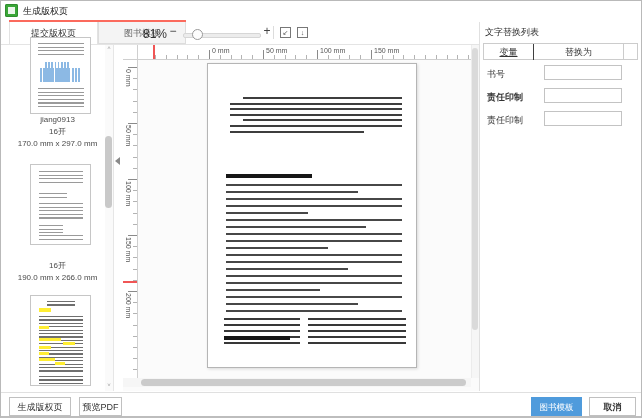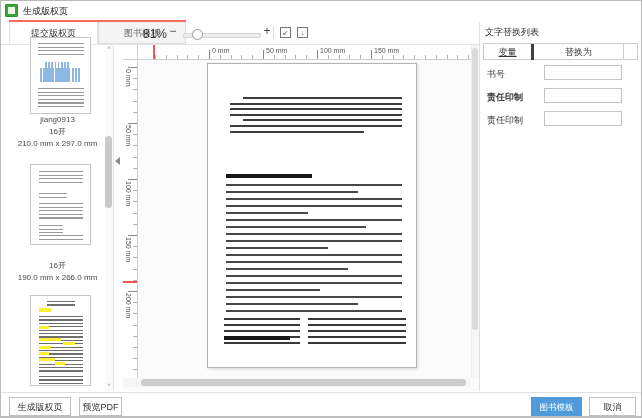--- a/index.html
+++ b/index.html
@@ -66,21 +66,21 @@
   .hscroll-track{position:absolute;left:122px;top:377px;width:348px;height:9px;background:#f6f6f6;}
   .hscroll-thumb{position:absolute;left:140px;top:378px;width:325px;height:7px;background:#cbcbcb;border-radius:4px;cursor:pointer;}
   .vscroll-track{position:absolute;left:470px;top:44px;width:8px;height:333px;background:#f6f6f6;border-left:1px solid #ececec;box-sizing:border-box;}
   .vscroll-thumb{position:absolute;left:471px;top:47px;width:6px;height:282px;background:#dadada;border-radius:3px;cursor:pointer;}
 
   
   .panel-div{position:absolute;left:478px;top:21px;width:1px;height:369px;background:#e0e0e0;}
   .panel-title{position:absolute;left:484px;top:25px;font-size:9px;color:#333;}
   .rp-table{position:absolute;left:482px;top:42px;width:155px;height:17px;border:1px solid #ccc;box-sizing:border-box;}
   .rp-th{position:absolute;top:0;height:16px;line-height:16px;text-align:center;font-size:9px;color:#333;box-sizing:border-box;}
-  .rp-th.c1{left:0;width:50px;border-right:3px solid #404040;text-decoration:underline;}
+  .rp-th.c1{left:0;width:50px;border-right:1px solid #404040;text-decoration:underline;}
   .rp-th.c2{left:50px;width:90px;border-right:1px solid #ccc;}
   .rp-th.c3{left:140px;width:13px;}
   .rp-label{position:absolute;left:486px;font-size:9px;color:#333;}
   .rp-input{position:absolute;left:543px;width:78px;height:15px;border:1px solid #c3c3c3;background:#fff;box-sizing:border-box;font-size:9px;padding:0 2px;}
 
   
   .footer-sep{position:absolute;left:0;top:391px;width:640px;height:1px;background:#e0e0e0;}
   .fbtn{position:absolute;top:396px;height:19px;line-height:18px;text-align:center;font-size:9px;color:#333;background:#fff;border:1px solid #c0c0c0;box-sizing:border-box;cursor:pointer;}
   .fbtn.blue{background:#4f9bdc;border-color:#4f9bdc;color:#fff;}
 </style>
@@ -111,21 +111,21 @@
   <div class="sidebar">
 
     <div class="thumb" style="top:-8px;height:77px;left:29px;top:-8px;">
       <div class="txl" style="left:7px;top:5px;width:46px;height:13px;"></div>
       <div class="bars" style="left:9px;top:30px;width:42px;height:14px;"></div>
       <div class="bars" style="left:14px;top:24px;width:24px;height:20px;"></div>
       <div class="txl" style="left:7px;top:50px;width:46px;height:20px;"></div>
     </div>
     <div class="tlabel" style="top:69px;">jiang0913</div>
     <div class="tlabel" style="top:81px;">16开</div>
-    <div class="tlabel" style="top:93px;">210.0 mm x 297.0 mm</div>
+    <div class="tlabel" style="top:93px;">170.0 mm x 297.0 mm</div>
 
     <div class="thumb" style="top:119px;height:81px;">
       <div class="txl" style="left:8px;top:6px;width:44px;height:14px;"></div>
       <div class="txl" style="left:8px;top:28px;width:28px;height:6px;"></div>
       <div class="txl" style="left:8px;top:38px;width:44px;height:16px;"></div>
       <div class="txl" style="left:8px;top:60px;width:24px;height:8px;"></div>
       <div class="txl" style="left:8px;top:70px;width:44px;height:7px;"></div>
     </div>
     <div class="tlabel" style="top:215px;">16开</div>
     <div class="tlabel" style="top:227px;">190.0 mm x 266.0 mm</div>
@@ -219,15 +219,15 @@
   <input class="rp-input" style="top: 64px;" value="">
   <div class="rp-label" style="top:90px;font-weight:bold;">责任印制</div>
   <input class="rp-input" style="top: 87px;" value="">
   <div class="rp-label" style="top:113px;">责任印制</div>
   <input class="rp-input" style="top: 110px;" value="">
 
   <div class="footer-sep"></div>
   <div class="fbtn" style="left:8px;width:62px;">生成版权页</div>
   <div class="fbtn" style="left:78px;width:43px;">预览PDF</div>
   <div class="fbtn blue" style="left:530px;width:51px;font-size:8.5px;">图书模板</div>
-  <div class="fbtn" style="left:588px;width:47px;">取消</div>
+  <div class="fbtn" style="left:588px;width:47px;font-weight:bold;">取消</div>
 
 </div>
 
 </body></html>

